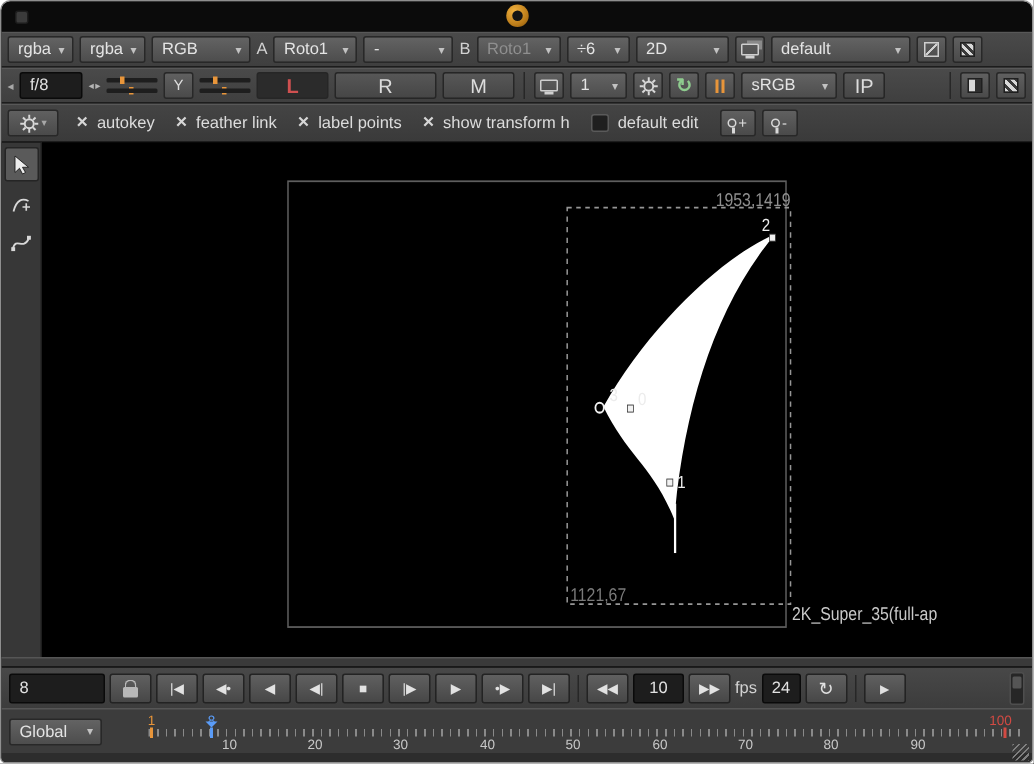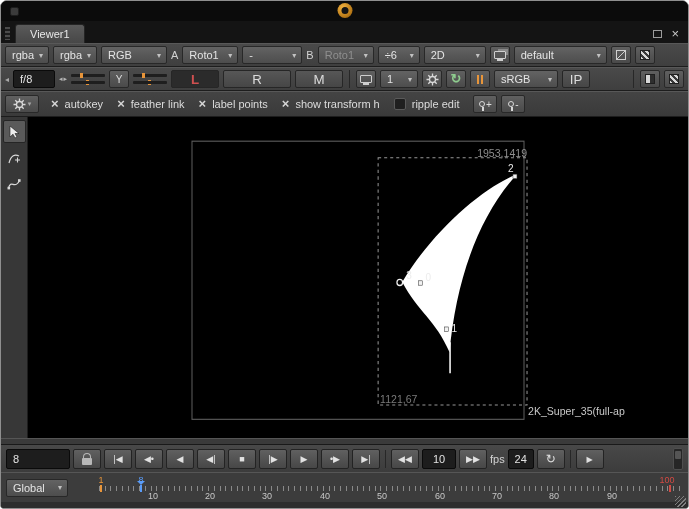--- a/index.html
+++ b/index.html
@@ -134,30 +134,20 @@
 </head>
 <body>
 
 <div class="window">
 
   <div class="titlebar">
     <span class="tl-icon"></span>
     <span class="nuke-logo"></span>
   </div>
 
-  <div class="tabbar">
-    <span class="tab-grip"></span>
-    <div class="tab">
-      <span>Viewer1</span>
-    </div>
-    <div class="win-controls">
-      <span class="wc-box"></span>
-      <span class="wc-x"></span>
-    </div>
-  </div>
 
   <div class="row r1">
     <div class="dd" style="width:44px">
         <span>rgba</span>
       </div>
     <div class="dd" style="width:44px">
         <span>rgba</span>
       </div>
     <div class="dd" style="width:66px">
         <span>RGB</span>
@@ -294,21 +284,21 @@
     <div class="x-toggle">
       <span class="x-icon"></span>
       <span>label points</span>
     </div>
     <div class="x-toggle">
       <span class="x-icon"></span>
       <span>show transform h</span>
     </div>
     <div class="x-toggle">
       <span class="cb"></span>
-      <span>ripple edit</span>
+      <span>default edit</span>
     </div>
     <button class="ibtn keybtn">
       <span class="key-icon"></span>
       <span>+</span>
     </button>
     <button class="ibtn keybtn">
       <span class="key-icon"></span>
       <span>-</span>
     </button>
   </div>

